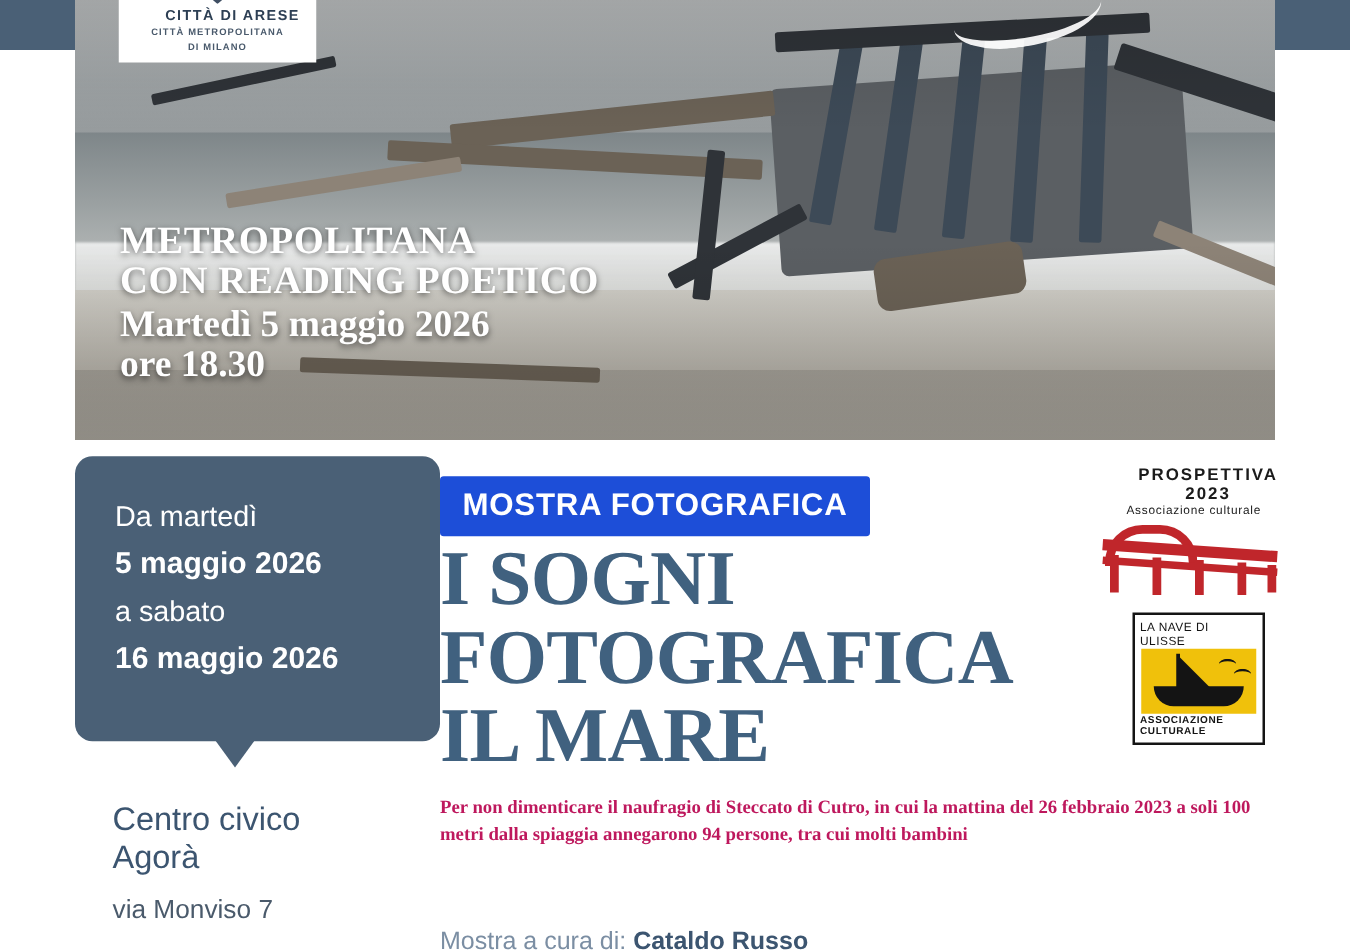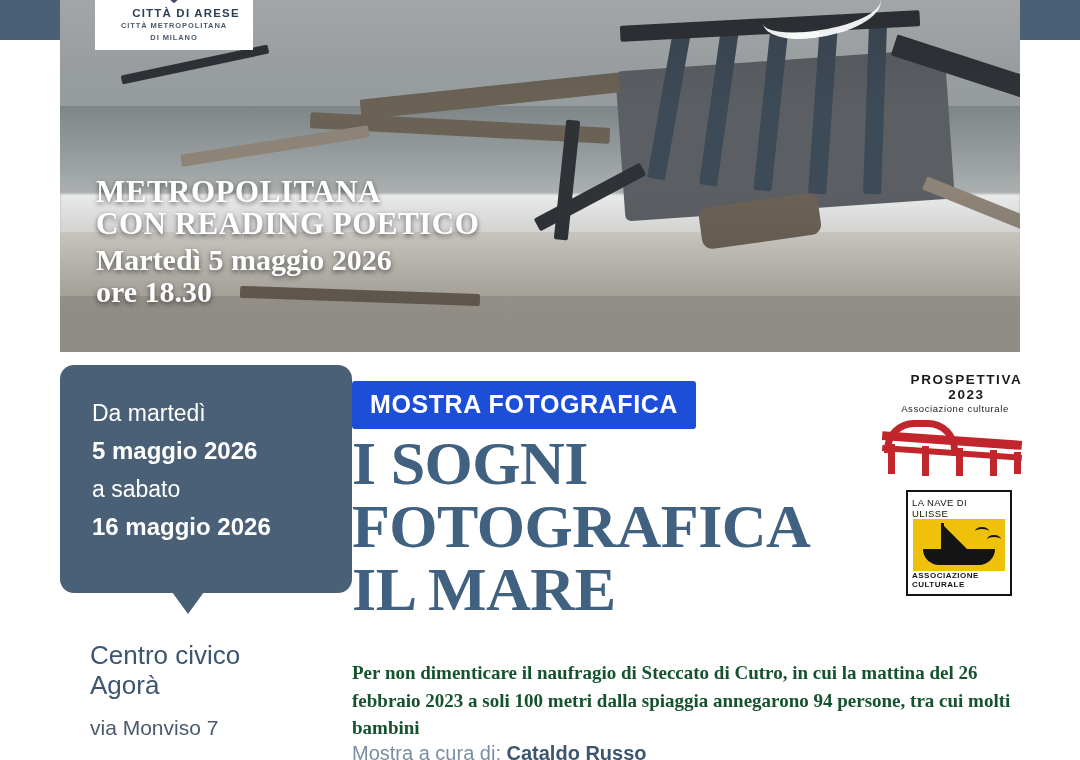--- a/index.html
+++ b/index.html
@@ -239,26 +239,25 @@
     font-weight: bold;
     font-size: 62px;
     line-height: 1.02;
     letter-spacing: -0.5px;
   }
   .blurb {
     position: absolute;
     left: 352px;
     top: 636px;
     width: 672px;
-    color: #14532d;
+    color: #be185d;
     font-family: "Liberation Serif", serif;
     font-weight: bold;
-    font-size: 19px;
+    font-size: 15px;
     line-height: 1.45;
-    margin-top: 23px;
   }
   .curator {
     position: absolute;
     left: 352px;
     top: 742px;
     width: 660px;
     font-size: 20px;
     color: #7b8ea3;
     font-family: "Liberation Sans", sans-serif;
   }

